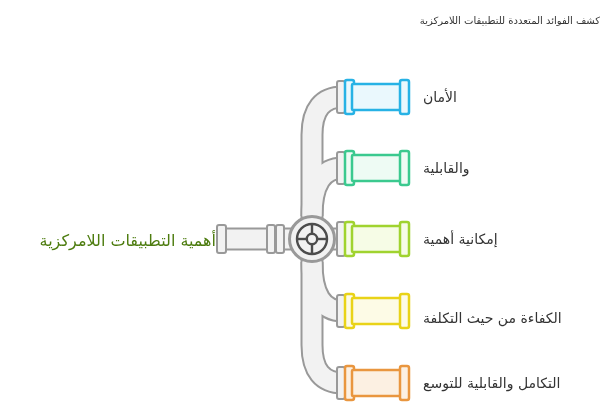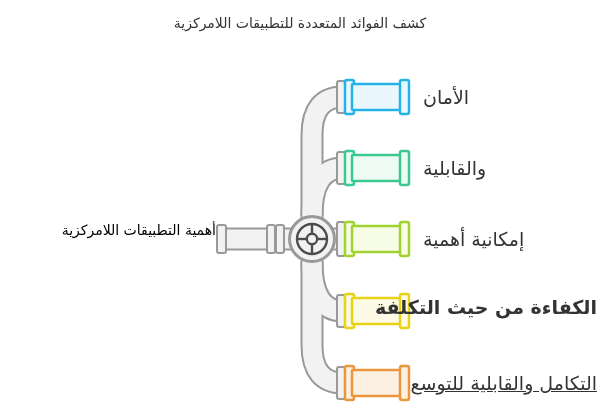--- a/index.html
+++ b/index.html
@@ -18,55 +18,54 @@
   .diagram-svg {
     position: absolute;
     left: 0;
     top: 0;
   }
   .title {
     position: absolute;
     top: 15px;
     left: 0;
     width: 600px;
-    text-align: center;
     direction: rtl;
-    font-size: 14px;
+    font-size: 10px;
     color: #333333;
   }
   .root-label {
     position: absolute;
-    top: 220px;
+    top: 231px;
     left: 10px;
     width: 206px;
     height: 20px;
     line-height: 20px;
     direction: rtl;
     text-align: right;
-    font-size: 14px;
-    color: #000000;
+    font-size: 16px;
+    color: #4d7c0f;
     white-space: nowrap;
   }
   .row-label {
     position: absolute;
     left: 423px;
     width: 174px;
     height: 20px;
     line-height: 20px;
     direction: rtl;
     text-align: left;
-    font-size: 19px;
+    font-size: 14px;
     color: #333333;
     white-space: nowrap;
   }
   .row-label.r0 { top: 87px; }
   .row-label.r1 { top: 158px; }
   .row-label.r2 { top: 229px; }
-  .row-label.r3 { top: 297px; font-weight: bold; }
-  .row-label.r4 { top: 373px; text-decoration: underline; }
+  .row-label.r3 { top: 308px; }
+  .row-label.r4 { top: 373px; }
 </style>
 </head>
 <body>
 
 <div class="stage">
 
   <svg class="diagram-svg" width="600" height="412" viewBox="0 0 600 412">
 
     <g fill="none" stroke-width="23" stroke="#999999">
       <path d="M 221 239 L 343 239"></path>

